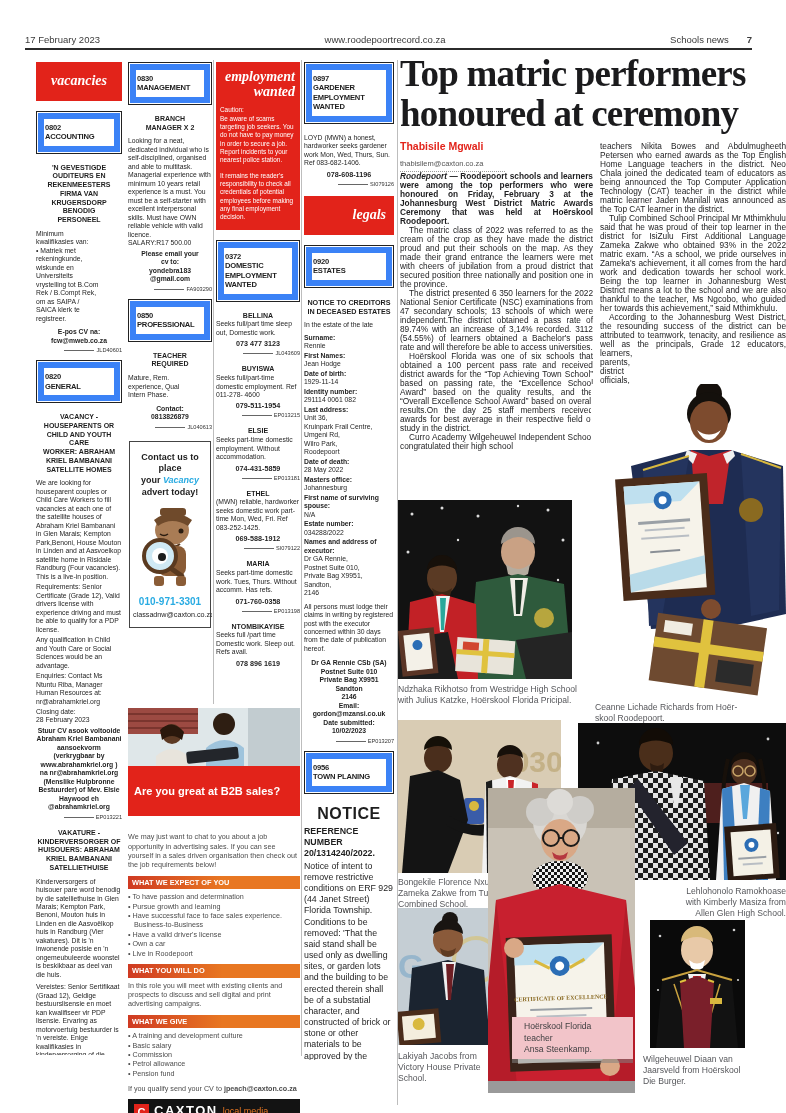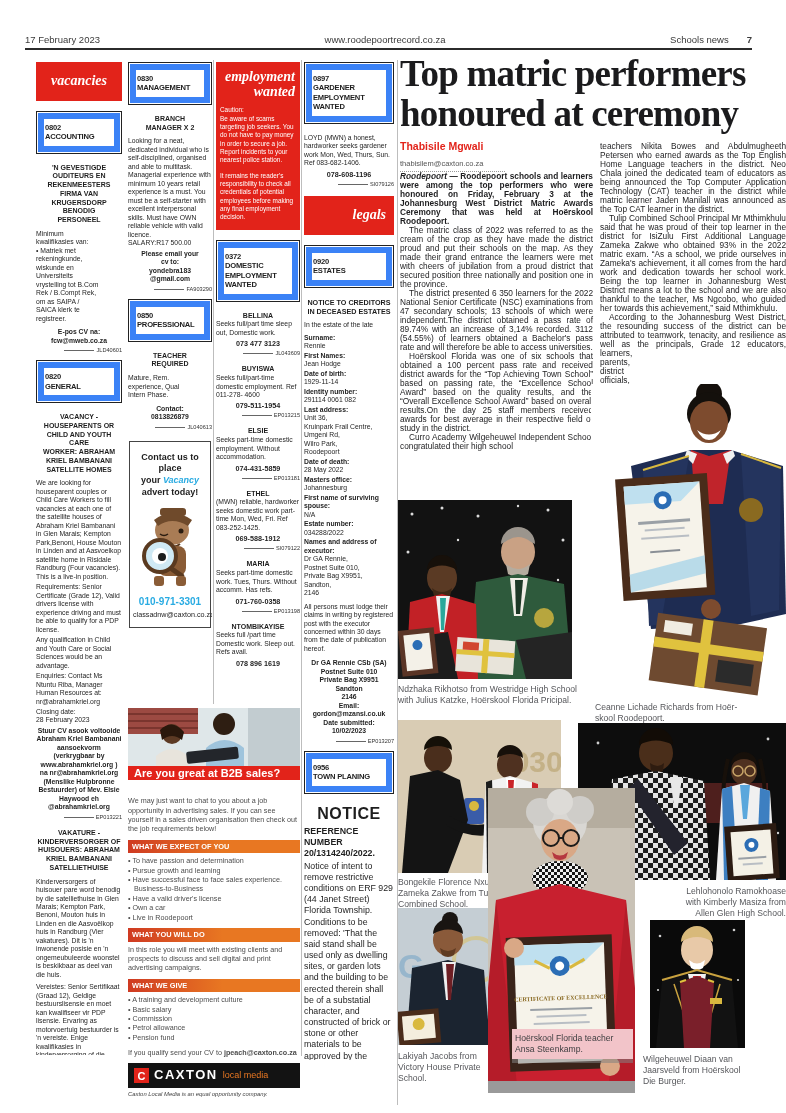--- a/index.html
+++ b/index.html
@@ -40,21 +40,21 @@
   .promo .line1{font-weight:700;font-size:9px;line-height:1.3;}
   .vacword{color:var(--blue,#29abe2);font-style:italic;margin-top:16px;}
   .promo .phone-blue{color:var(--blue,#29abe2);font-weight:700;font-size:10px;margin-top:5px;}
   .promo .mail{font-size:7.2px;margin-top:2px;}
   
   .notice-head{font-size:16px;font-weight:700;text-align:center;letter-spacing:.5px;margin:6px 0 2px;}
   .notice-ref{font-weight:700;font-size:8.8px;line-height:1.25;white-space:pre-line;margin:2px 0;}
   .notice-body{font-size:8.8px;line-height:1.27;}
   
   .b2b{position:absolute;left:128px;top:708px;width:172px;font-size:7.2px;color:#4c4c4c;line-height:1.3;}
-  .b2bhead{background:var(--red,#e2231a);color:#fff;font-weight:700;font-size:11px;padding:0 6px;}
+  .b2bhead{background:var(--red,#e2231a);color:#fff;font-weight:700;font-size:11px;padding:18px 6px;}
   .b2blabel{background:linear-gradient(90deg,#cf3a22,var(--orange,#e87722) 55%);
             color:#fff;font-weight:700;font-size:7.4px;padding:2px 4px;margin:6px 0 3px;}
   .bullet{padding-left:6px;}
   .bullet::before{content:"• ";margin-left:-6px;}
   .caxton{background:#131313;color:#fff;display:flex;align-items:center;gap:5px;padding:4px 6px;margin-top:6px;}
   .caxton .csq{background:var(--red,#e2231a);width:15px;height:15px;display:flex;
                align-items:center;justify-content:center;font-weight:700;font-size:11px;}
   .caxton .cname{font-size:13px;font-weight:700;letter-spacing:1.5px;}
   .caxton .csub{color:var(--orange,#e87722);font-size:9px;}
   .disc{font-size:5.9px;font-style:italic;color:#3f3f3f;margin-top:3px;}
@@ -72,21 +72,21 @@
   .lead{font-weight:700;}
   .lead .place{font-style:italic;}
   .float-spacer{float:right;width:136px;height:80px;margin:2px 0 0 5px;}
   
   .photo{position:absolute;overflow:hidden;}
   .photo svg{display:block;width:100%;height:100%;}
   .caption{position:absolute;font-size:8.6px;line-height:1.28;
            color:var(--captiongray,#56575b);white-space:pre-line;}
   .caption.right{text-align:right;}
   .pinkcap{position:absolute;left:24px;right:2px;bottom:34px;background:var(--pink,#f2c4c9);
-           color:#3e3e40;font-size:8.6px;line-height:1.3;padding:4px 3px;white-space:pre-line;
+           color:#3e3e40;font-size:8.6px;line-height:1.3;padding:4px 12px;white-space:pre-line;
            box-shadow:0 4px 0 rgba(130,130,130,.55);}
 </style>
 </head>
 <body>
 
 <div id="page">
 
   <div class="hdr">
     <span>17 February 2023</span>
     <span>www.roodepoortrecord.co.za</span>

